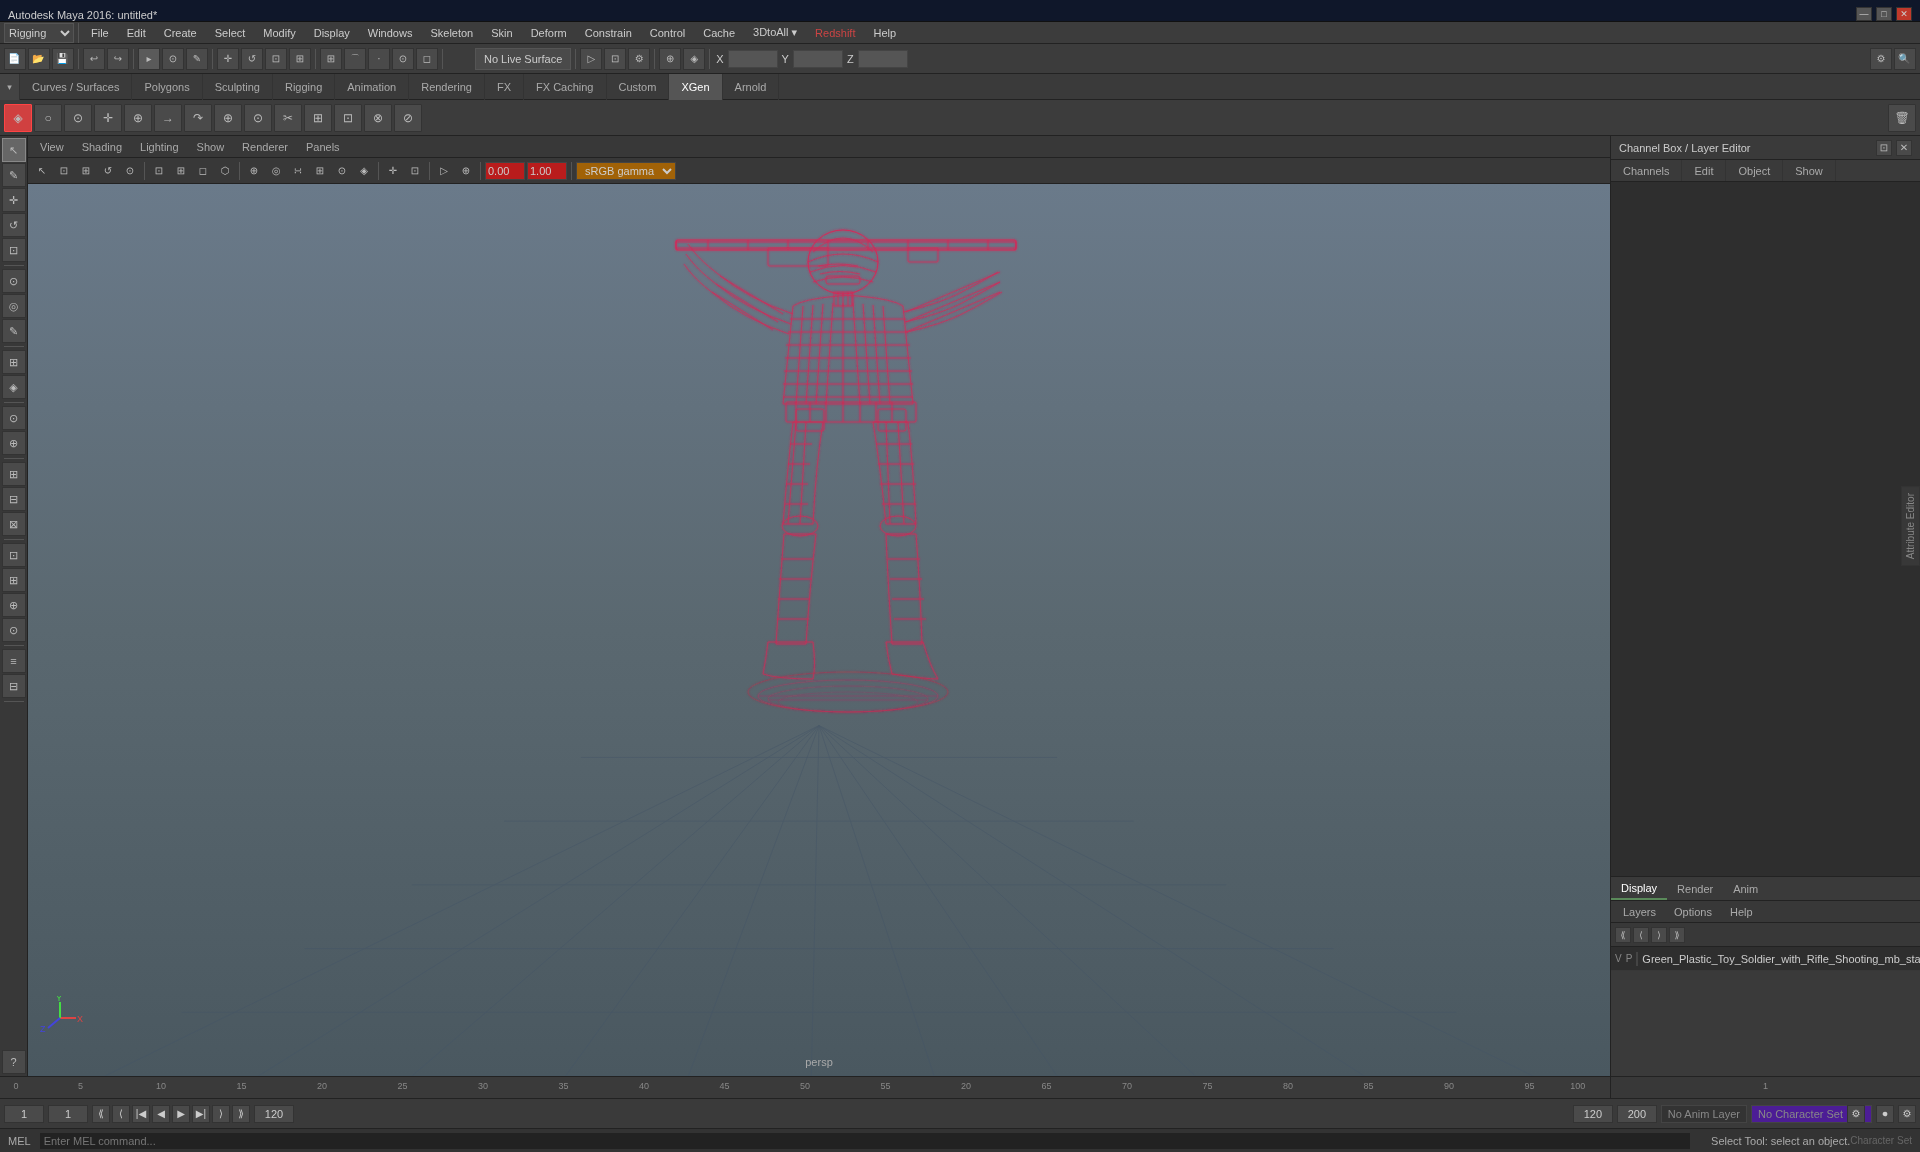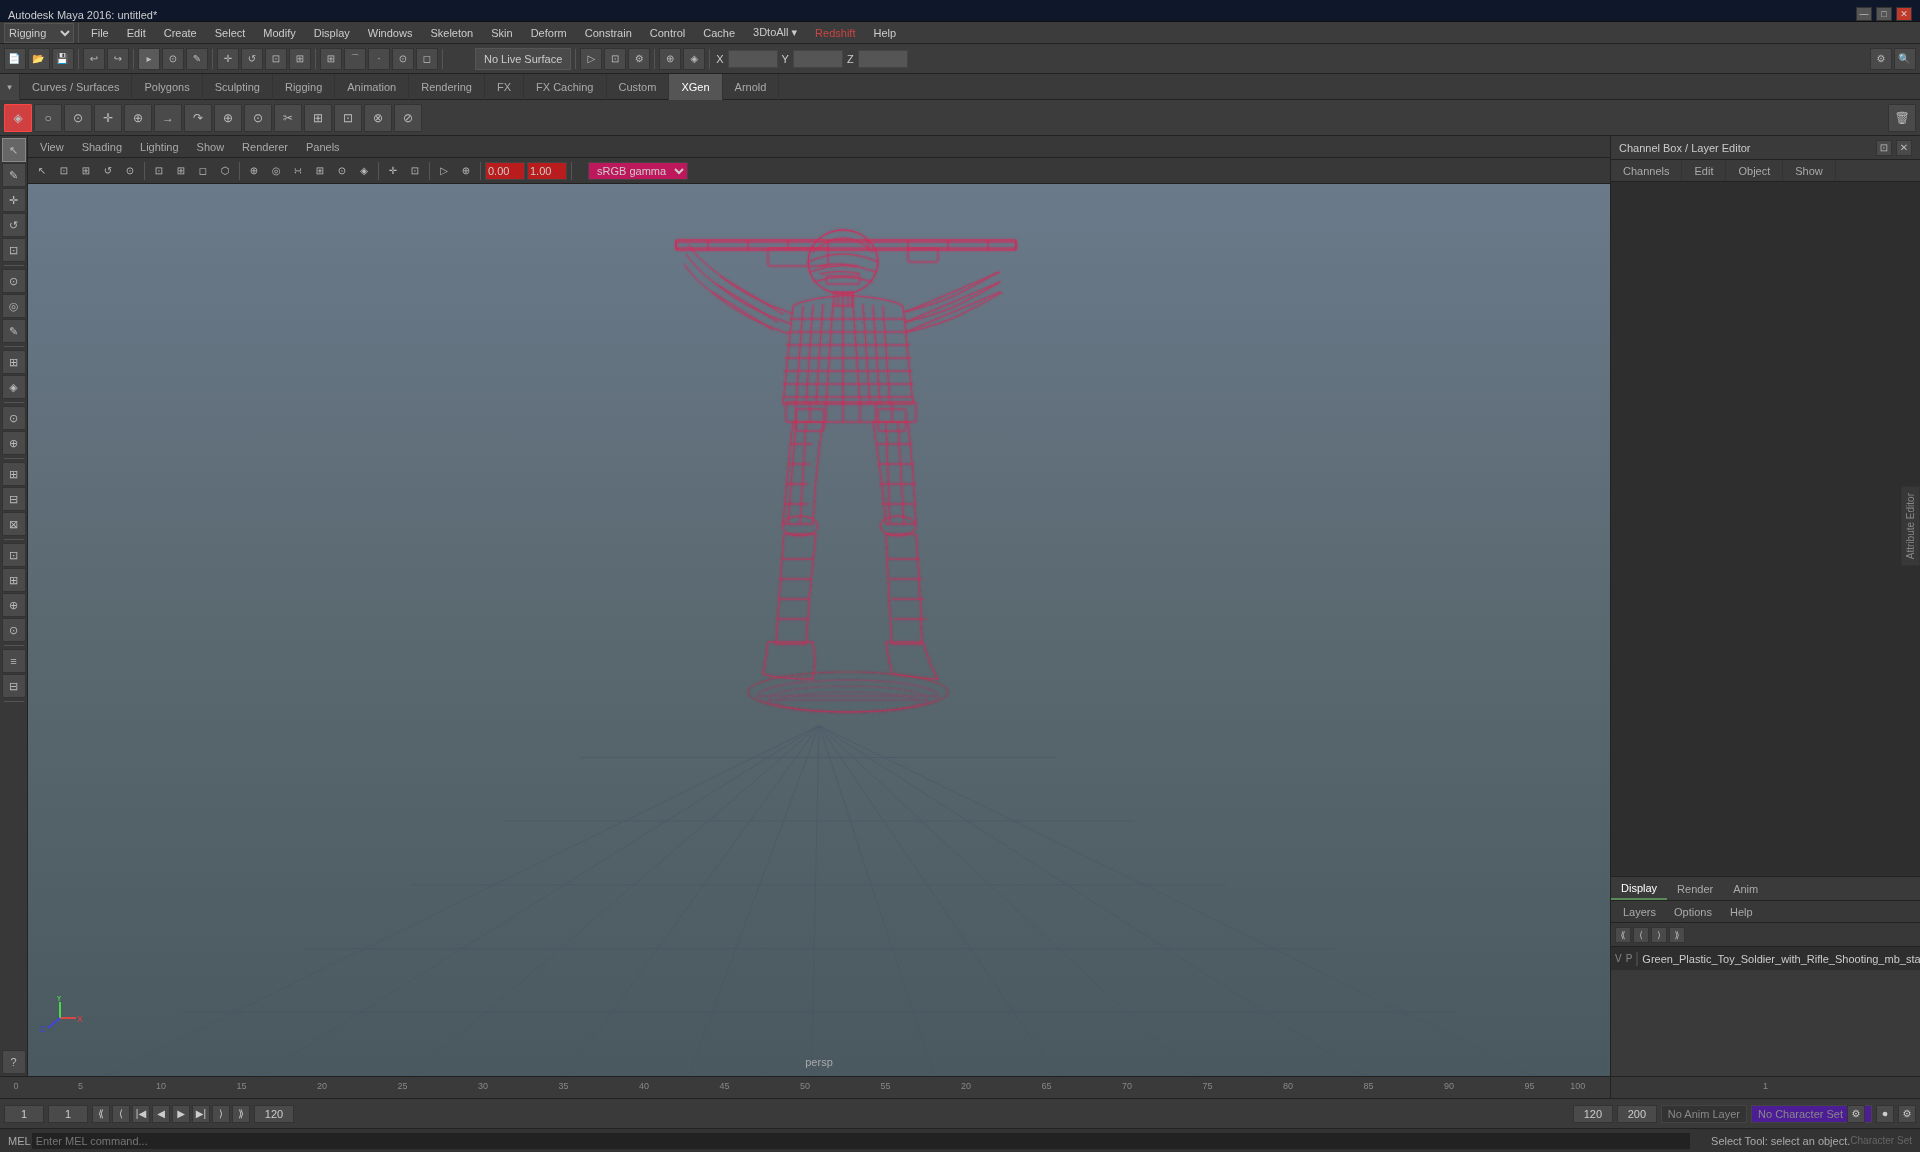--- a/index.html
+++ b/index.html
@@ -243,26 +243,25 @@
       width: 40px;
       height: 18px;
       background: #b91c1c;
       border: 1px solid #444;
       color: #ccc;
       font-size: 11px;
       padding: 0 2px;
     }
     .vp-dropdown {
       height: 18px;
-      background: #be185d;
+      background: #a16207;
       border: 1px solid #444;
       color: #ccc;
       font-size: 11px;
       padding: 0 4px;
-      margin-left: 12px;
     }
 
     
     #persp-label {
       position: absolute;
       bottom: 8px;
       left: 50%;
       transform: translateX(-50%);
       font-size: 11px;
       color: #aaa;
@@ -394,21 +393,21 @@
       border-top: 1px solid #222;
       justify-content: space-between;
     }
     #status-text {
       font-size: 11px;
       color: #aaa;
     }
     #mel-label {
       font-size: 11px;
       color: #aaa;
-      margin-right: 0;
+      margin-right: 8px;
     }
     #mel-input {
       flex: 1;
       height: 18px;
       background: #222;
       border: 1px solid #333;
       color: #ccc;
       font-size: 11px;
       padding: 0 4px;
     }

